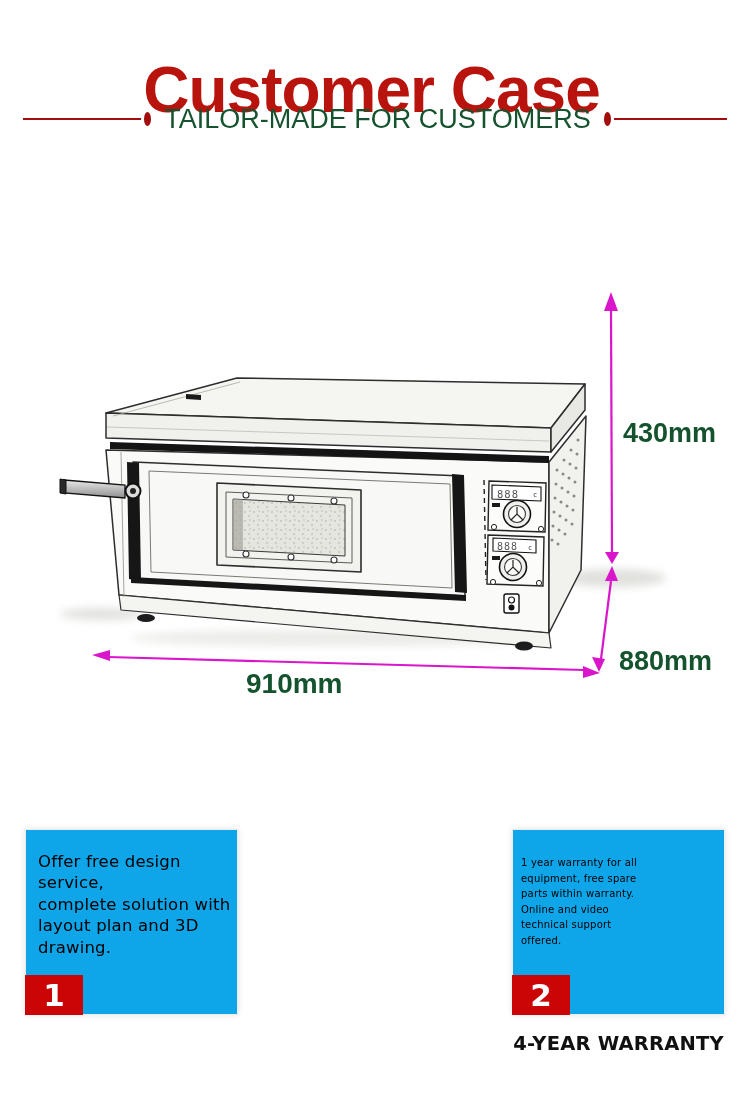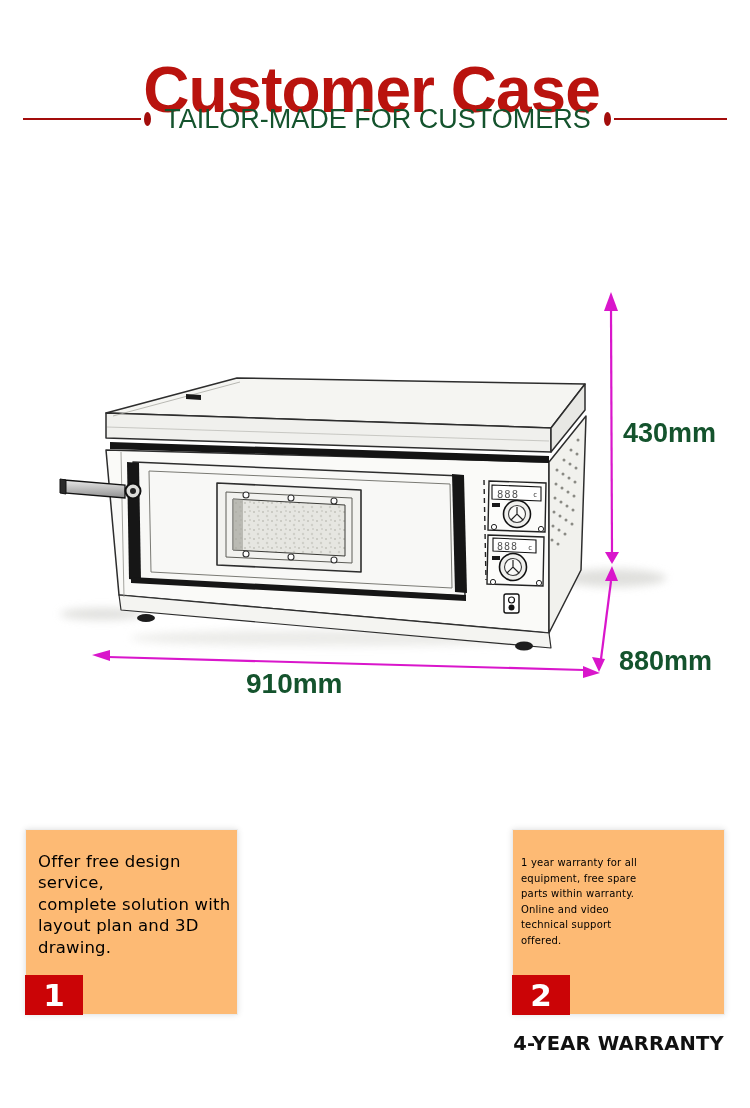--- a/index.html
+++ b/index.html
@@ -31,21 +31,21 @@
   .dim-430{left:623px;top:280px;}
   .dim-880{left:619px;top:474px;margin-top:34px;}
   .dim-910{left:246px;top:530px;font-size:28px;}
   
   .features{
     position:absolute;top:829px;left:25px;width:700px;
     display:flex;justify-content:space-between;
   }
   .feature{width:213px;}
   .card{
-    position:relative;height:186px;background:#fdba74;
+    position:relative;height:186px;background:#0ea5e9;
     border:1px solid #ececec;box-shadow:0 0 6px rgba(0,0,0,0.12);
     box-sizing:border-box;
   }
   .desc{
     white-space:pre;overflow:hidden;color:#000;margin:0;
     font-family:"DejaVu Sans",sans-serif;
   }
   .feature.c1 .desc{padding:21px 6px 0 12px;font-size:16.5px;line-height:21.4px;letter-spacing:0.2px;}
   .feature.c2 .desc{padding:25px 2px 0 8px;font-size:10px;line-height:15.6px;letter-spacing:0.2px;}
   .feature.c3 .desc{padding:56px 2px 0 10px;font-size:15.2px;line-height:16.8px;letter-spacing:0.2px;}

